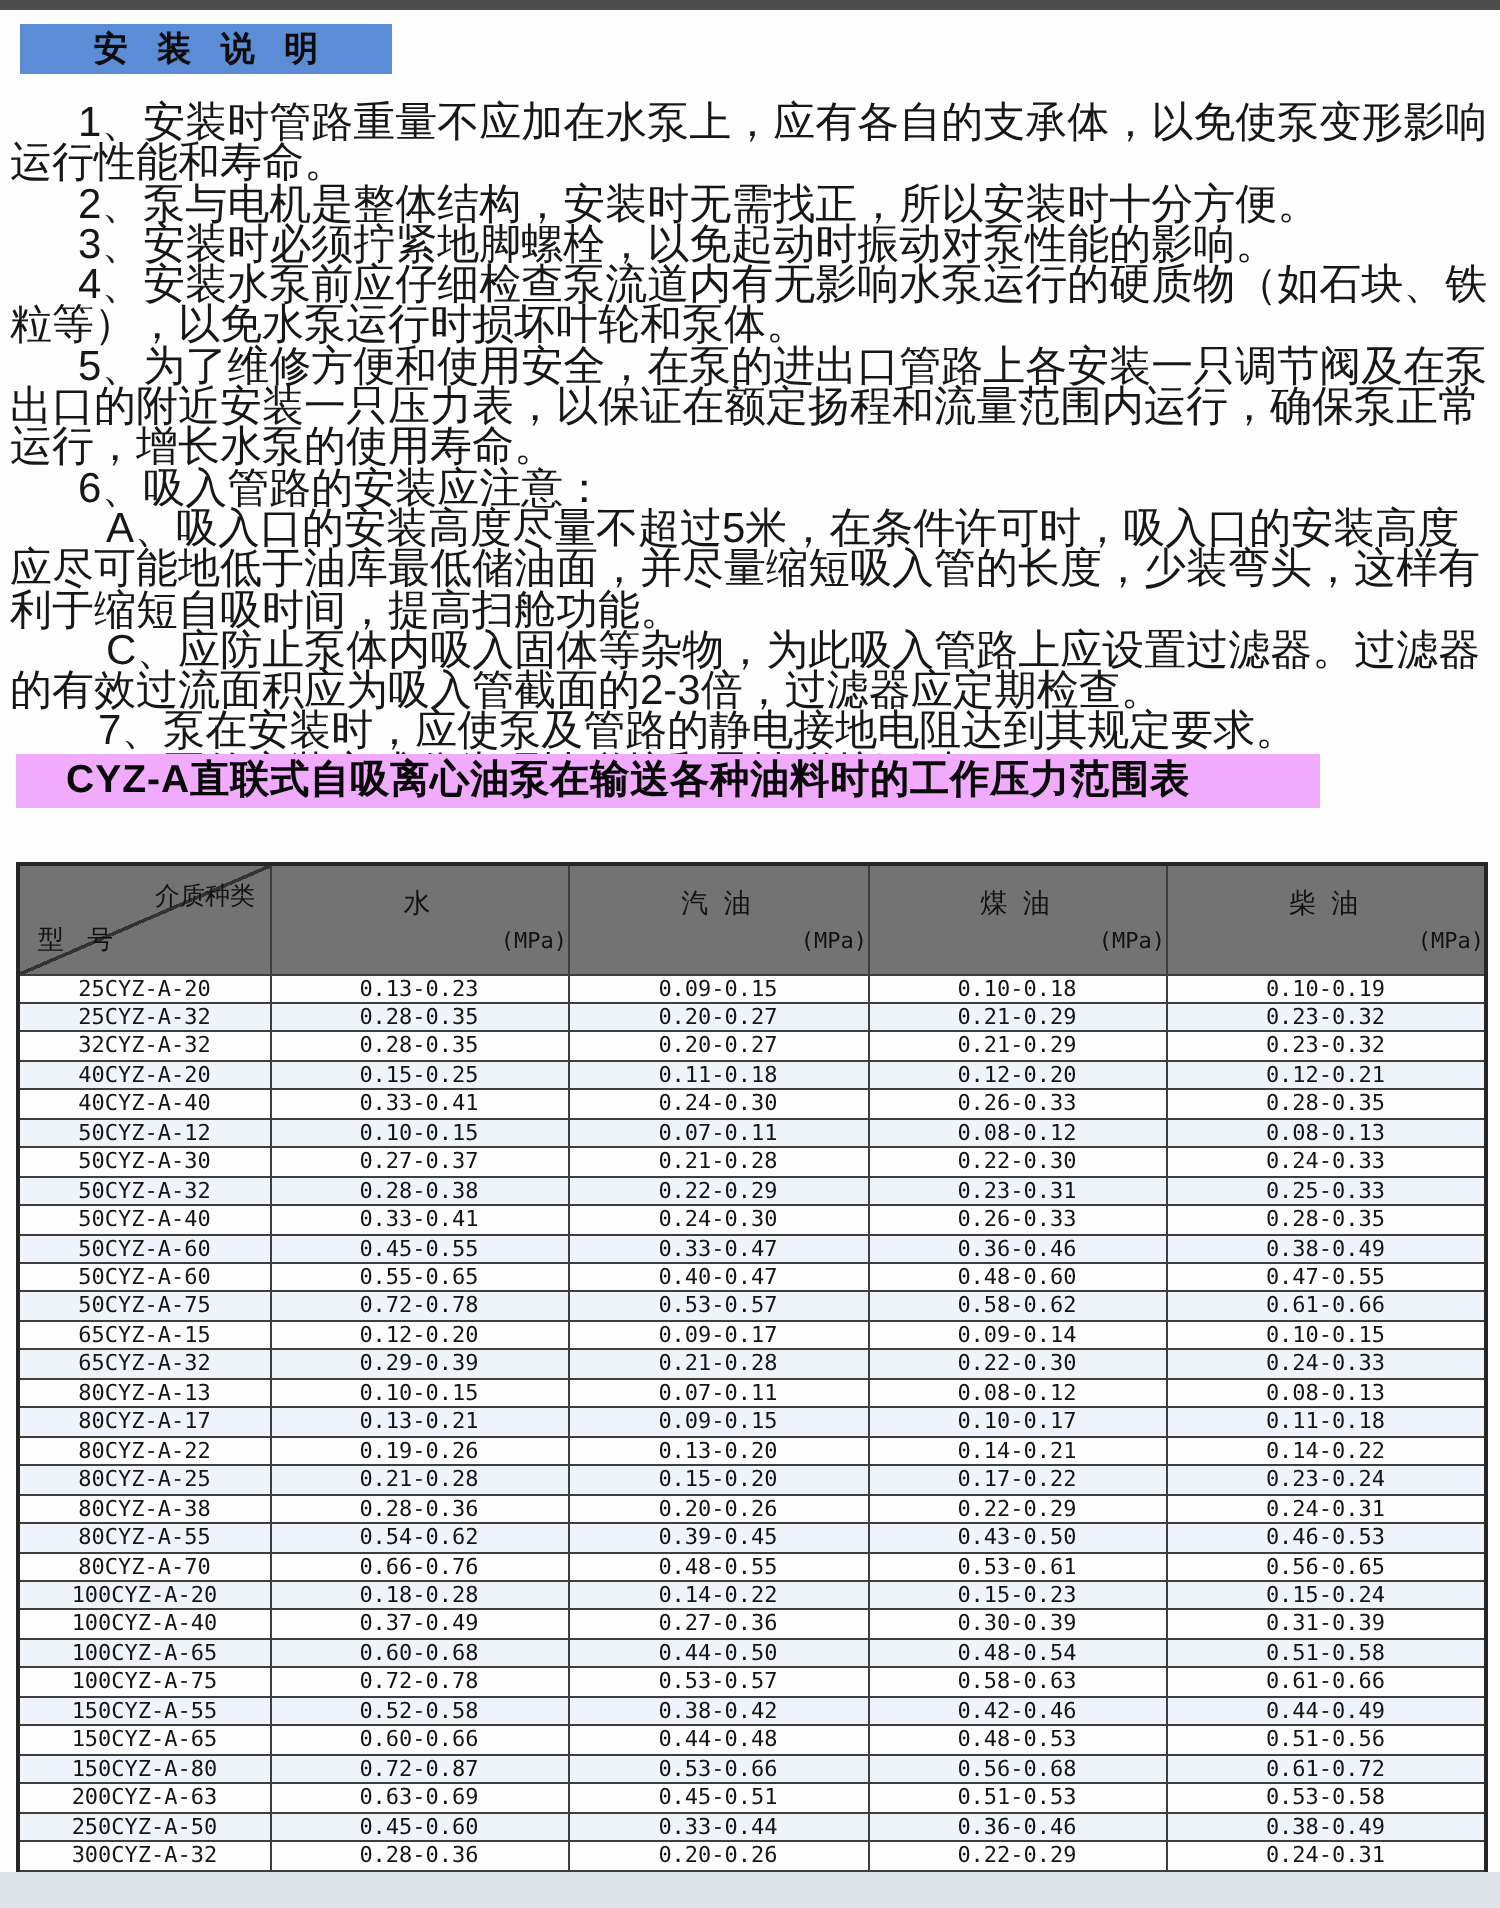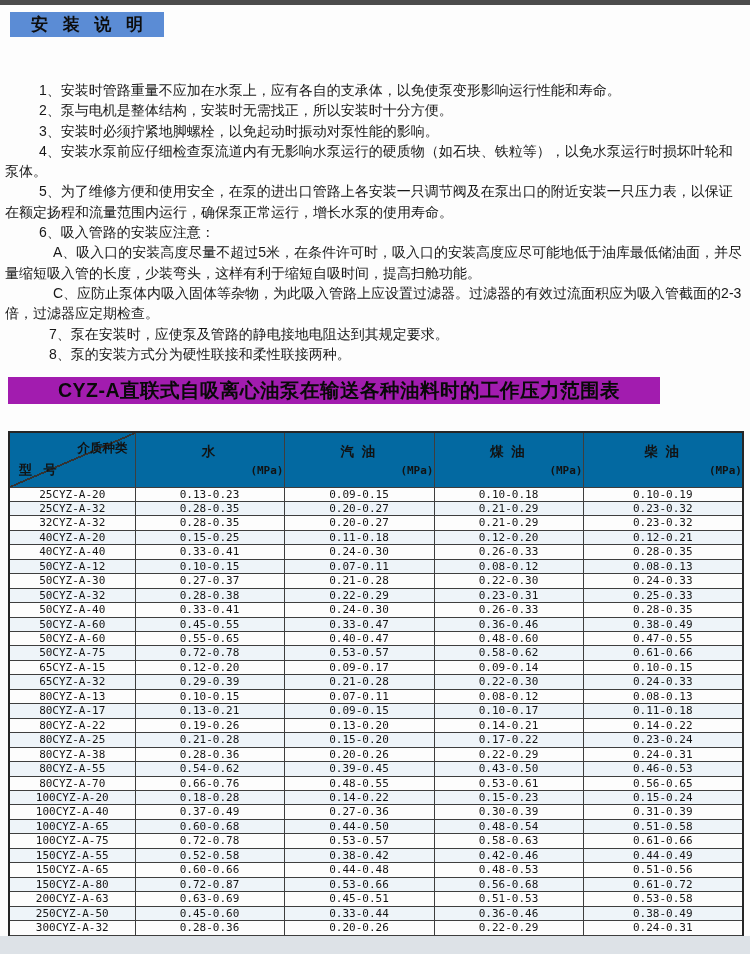--- a/index.html
+++ b/index.html
@@ -12,62 +12,60 @@
     overflow: hidden;
     color: #1a1a1a;
   }
   .top-strip {
     position: absolute; top: 0; left: 0;
     width: 750px; height: 5px;
     background: #4c4c4c;
   }
   .title-bar {
     position: absolute; top: 12px; left: 10px;
-    width: 154px; height: 25px;
+    width: 186px; height: 25px;
     background: #5b8cd5;
     display: flex; align-items: center; justify-content: center;
     font-size: 17px; font-weight: bold; color: #0d0d0d;
     letter-spacing: 5px; text-indent: 5px;
   }
   .ins {
     position: absolute; top: 52px; left: 5px;
     width: 741px;
-    font-size: 14px; line-height: 20.3px;
+    font-size: 21px; line-height: 20.3px;
     color: #171717;
-    margin-top: 28px;
   }
   .ins p { margin: 0; }
   .ins p.n  { text-indent: 34px; }
   .ins p.s  { text-indent: 48px; }
   .ins p.n2 { text-indent: 44px; }
   .banner {
     position: absolute; top: 377px; left: 8px;
     width: 652px; height: 27px;
-    background: #a21caf;
+    background: #f0abfc;
     font-size: 19.5px; font-weight: bold; color: #090909;
-    line-height: 27px; padding-left: 10px;
+    line-height: 27px; padding-left: 25px;
     letter-spacing: 0.5px;
     white-space: nowrap;
-    text-align: center;
   }
   table.pump {
     position: absolute; top: 431px; left: 8px;
     width: 734px;
     border-collapse: collapse;
     table-layout: fixed;
     border: 2px solid #262626;
   }
   table.pump th, table.pump td {
     border: 1px solid #3e3e3e;
     padding: 0;
   }
   table.pump thead th {
     height: 55px;
-    background: #0369a1;
-    font-weight: bold;
+    background: #737373;
+    font-weight: normal;
     color: #121212;
     vertical-align: middle;
   }
   .hname { font-size: 13.5px; letter-spacing: 2px; text-align: center; margin-bottom: 3px; }
   .hunit { font-size: 11px; font-family: "DejaVu Sans Mono", monospace; text-align: right; }
   th.corner { position: relative; background: #cfe1f3; }
   th.corner .diag {
     position: absolute; inset: 0;
     background-image: linear-gradient(to bottom right,
       transparent calc(50% - 0.9px), #333 calc(50% - 0.9px),

